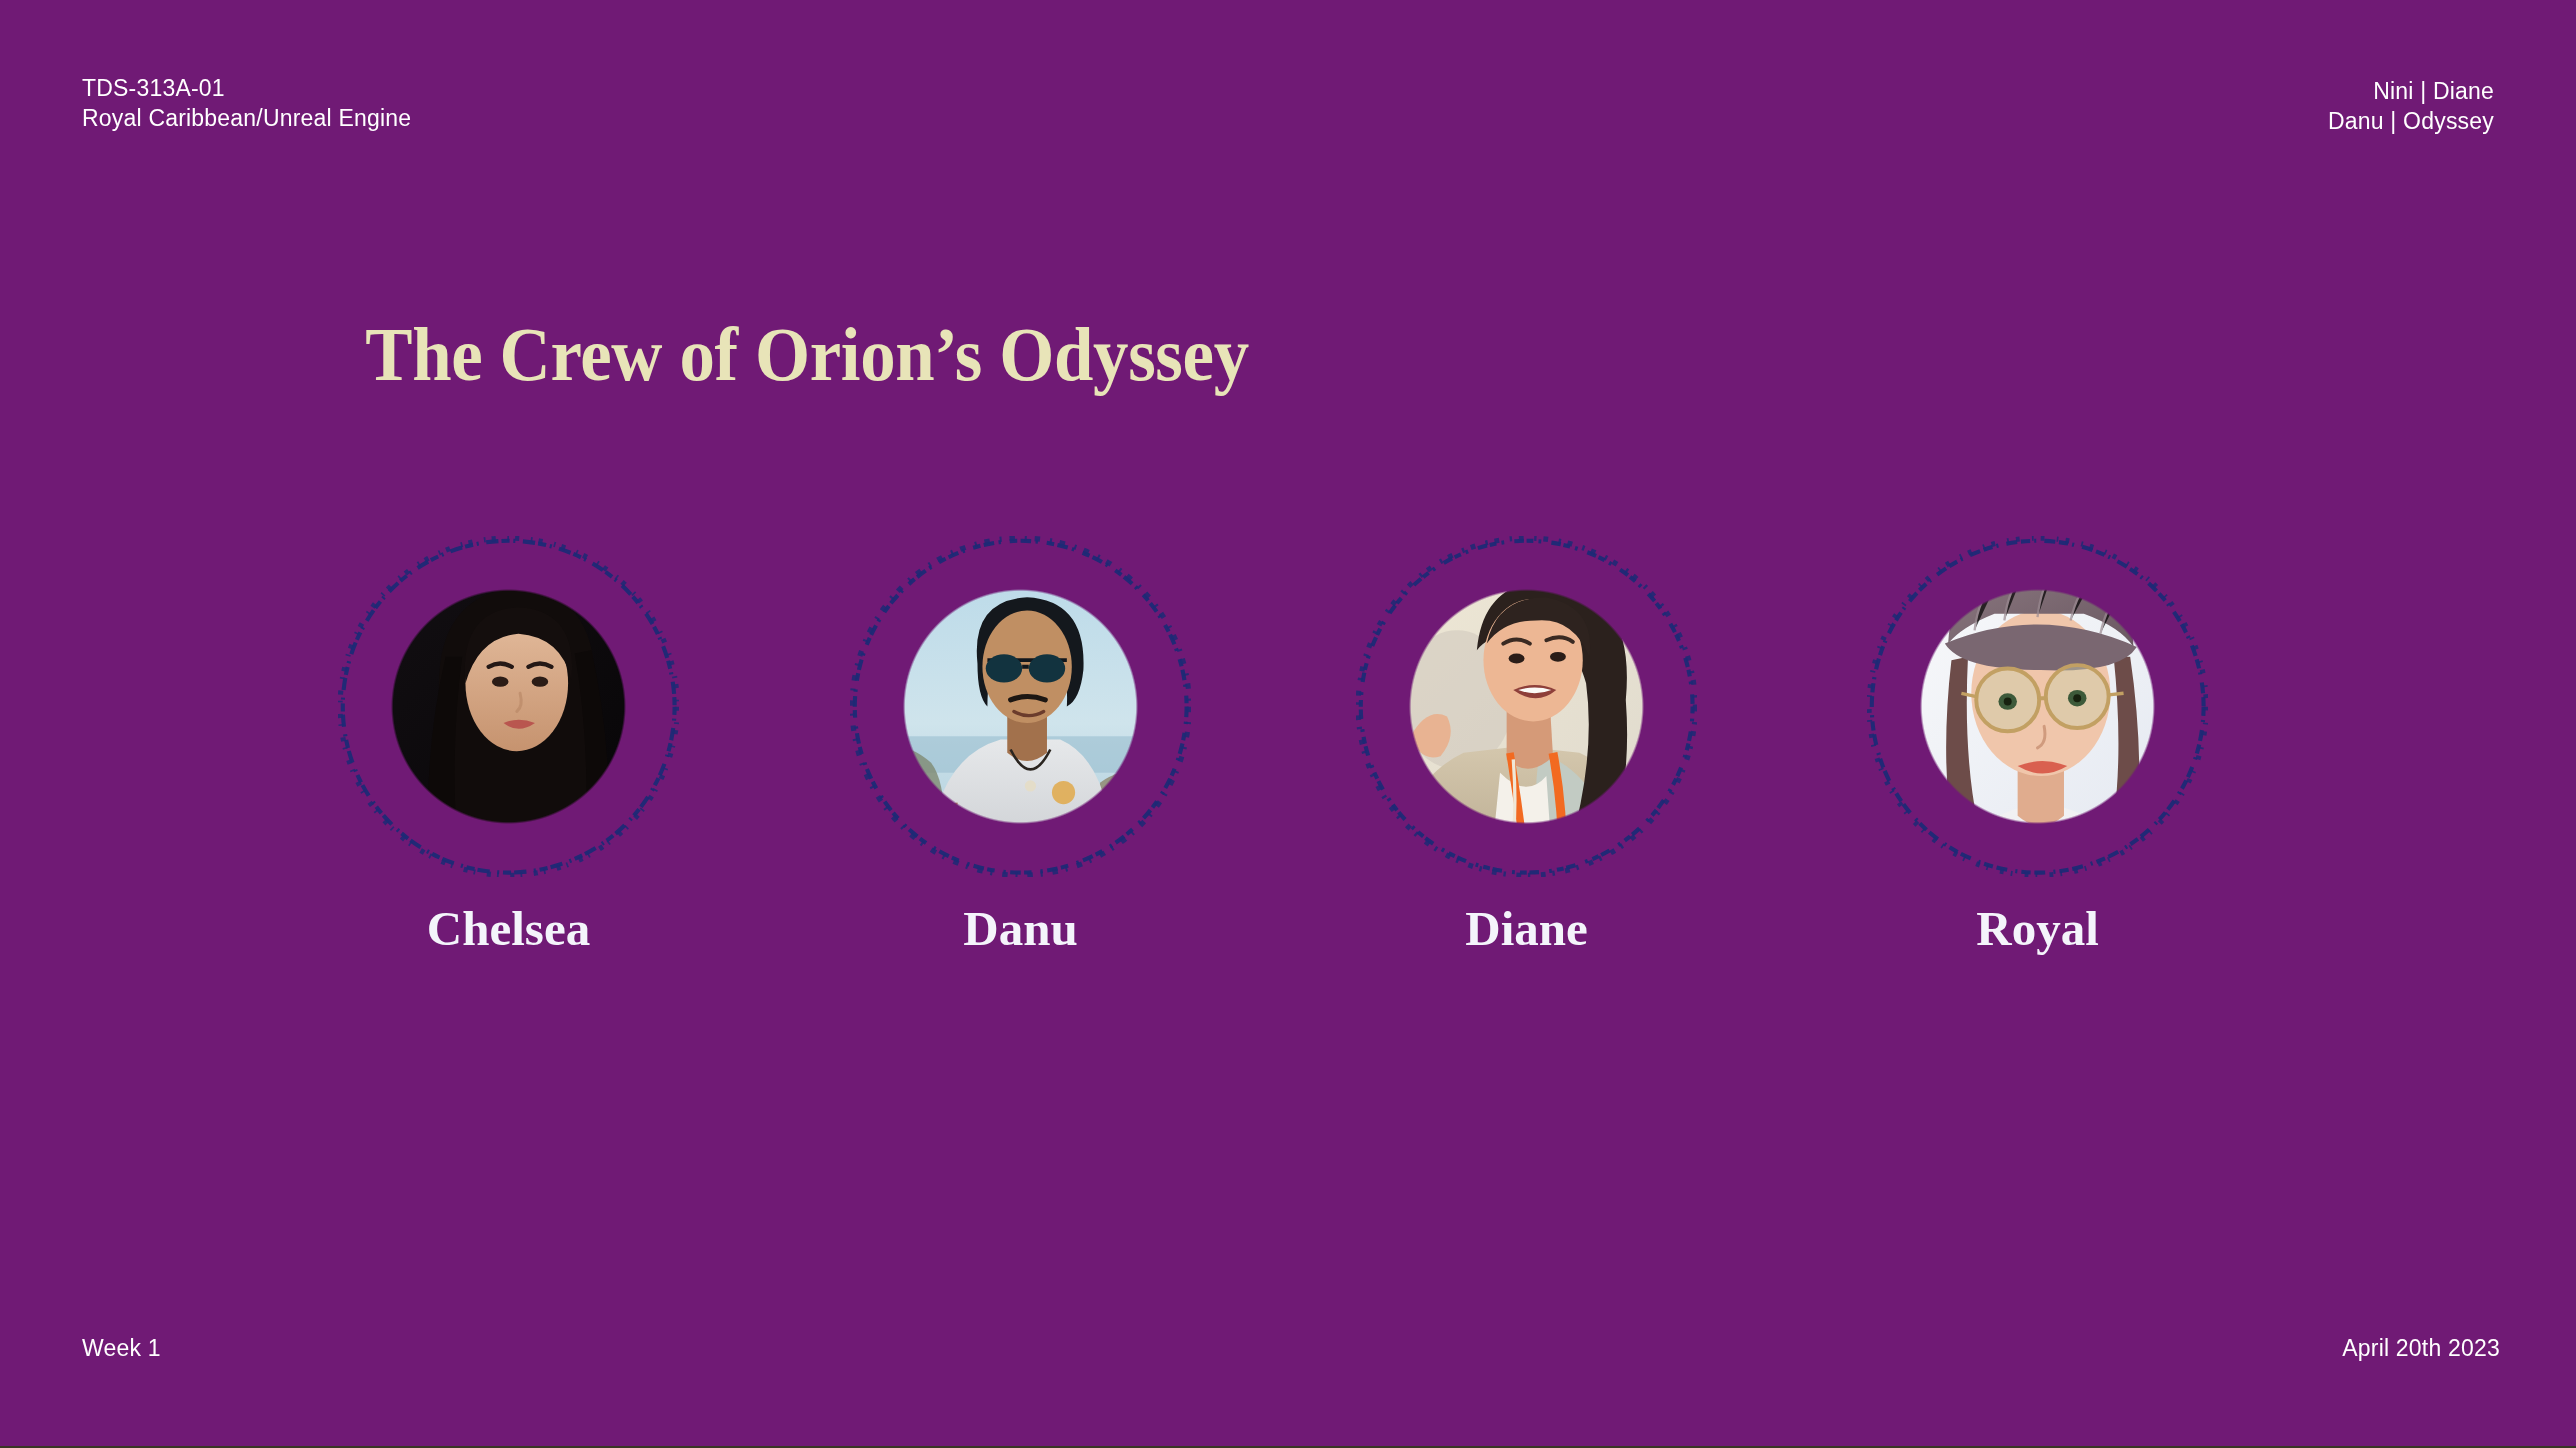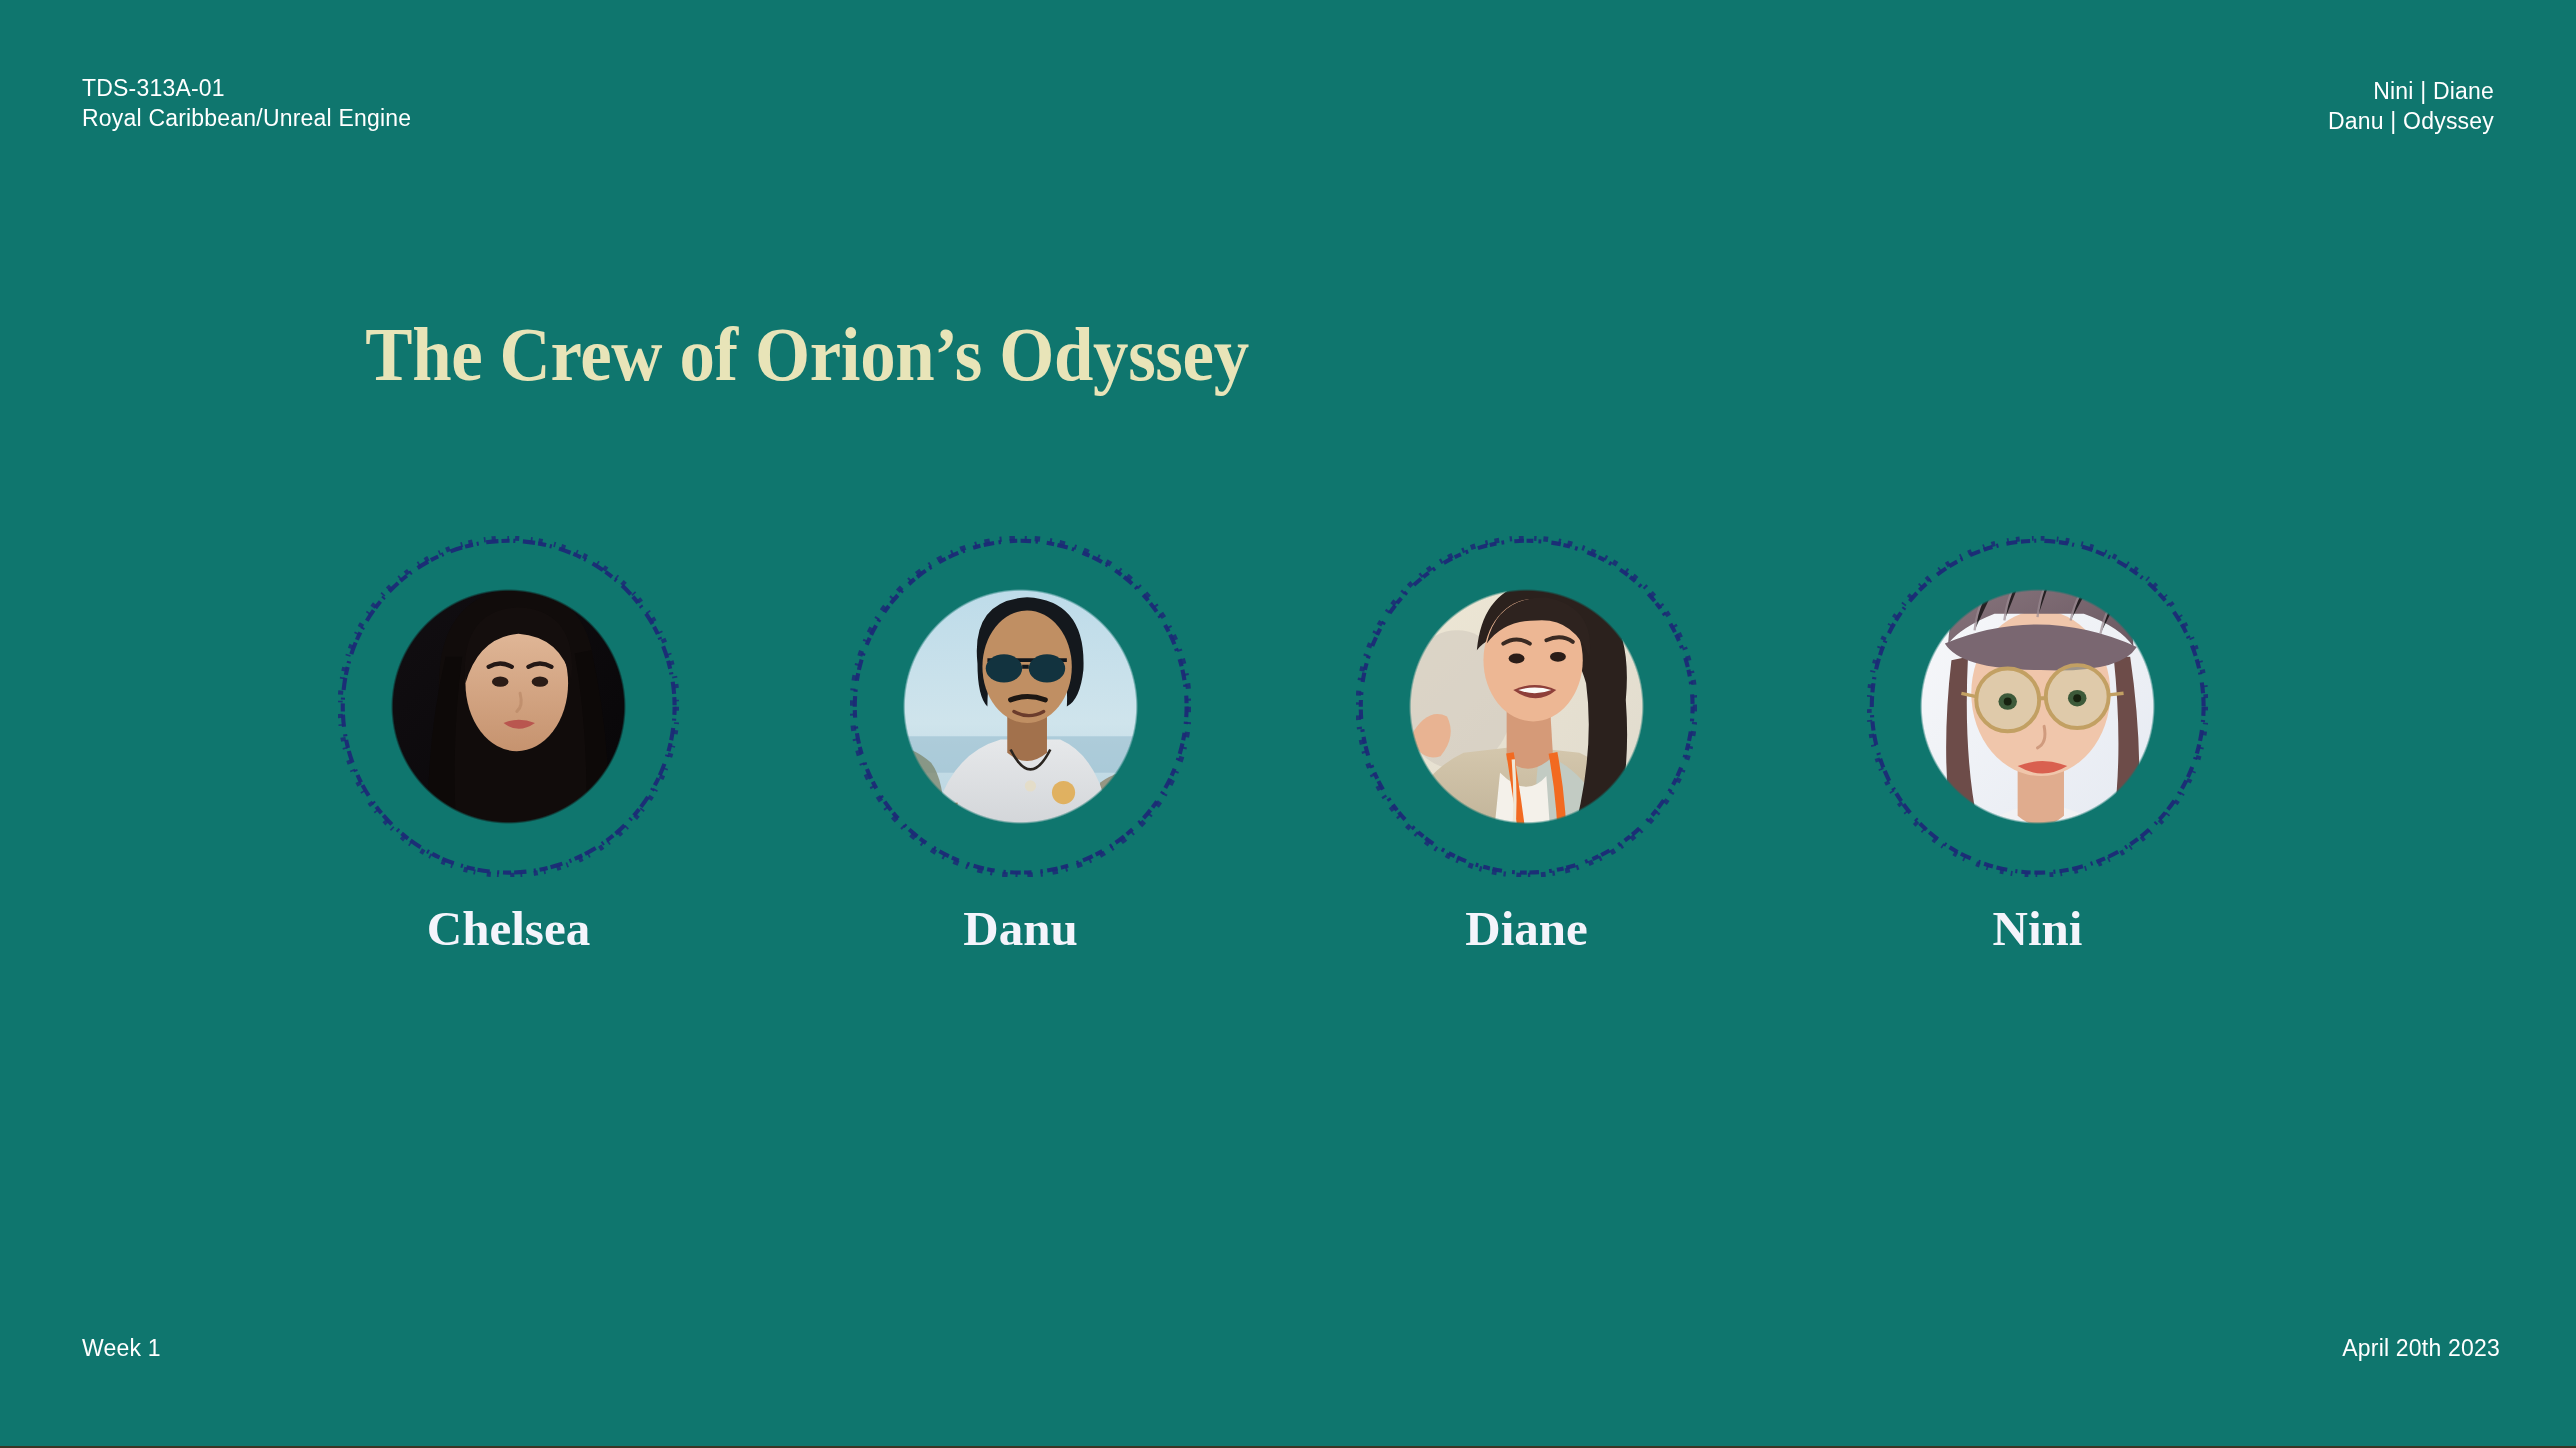--- a/index.html
+++ b/index.html
@@ -4,21 +4,21 @@
 <style>
   html, body {
     margin: 0;
     padding: 0;
     background: #0f1a4d;
   }
   #slide {
     position: relative;
     width: 2576px;
     height: 1449px;
-    background: #0f766e;
+    background: #701a75;
     overflow: hidden;
     font-family: "Liberation Sans", sans-serif;
     -webkit-font-smoothing: antialiased;
   }
 
   
   .meta {
     position: absolute;
     color: #ffffff;
     font-family: "Liberation Sans", sans-serif;
@@ -345,21 +345,21 @@
 
             <path d="M104 112 Q106 122 100 125" stroke="#d09b7e" stroke-width="1.8" fill="none" stroke-linecap="round"></path>
             <path d="M88 136 Q103 130 118 136 Q103 145 88 136 Z" fill="#d9604f"></path>
           </svg>
         </div>
         <svg class="avatar-edge" viewBox="0 0 100 100" preserveAspectRatio="none">
           <circle cx="50" cy="50" r="48.6" fill="none" stroke="#1c2a76" stroke-width="1.2" stroke-dasharray="2.7 1.2 0.6 2.4 3.2 1.1" opacity="0.95"></circle>
           <circle cx="50" cy="50" r="49.4" fill="none" stroke="#1c2a76" stroke-width="1.5" stroke-dasharray="1.1 3.6 0.5 2.1" opacity="0.85"></circle>
         </svg>
       </div>
-      <div class="crew-name">Nini</div>
+      <div class="crew-name">Royal</div>
     </div>
 
   </div>
 
   <div class="meta" id="meta-botleft">
     <span class="line">Week 1</span>
   </div>
   <div class="meta" id="meta-botright">
     <span class="line">April 20th 2023</span>
   </div>

